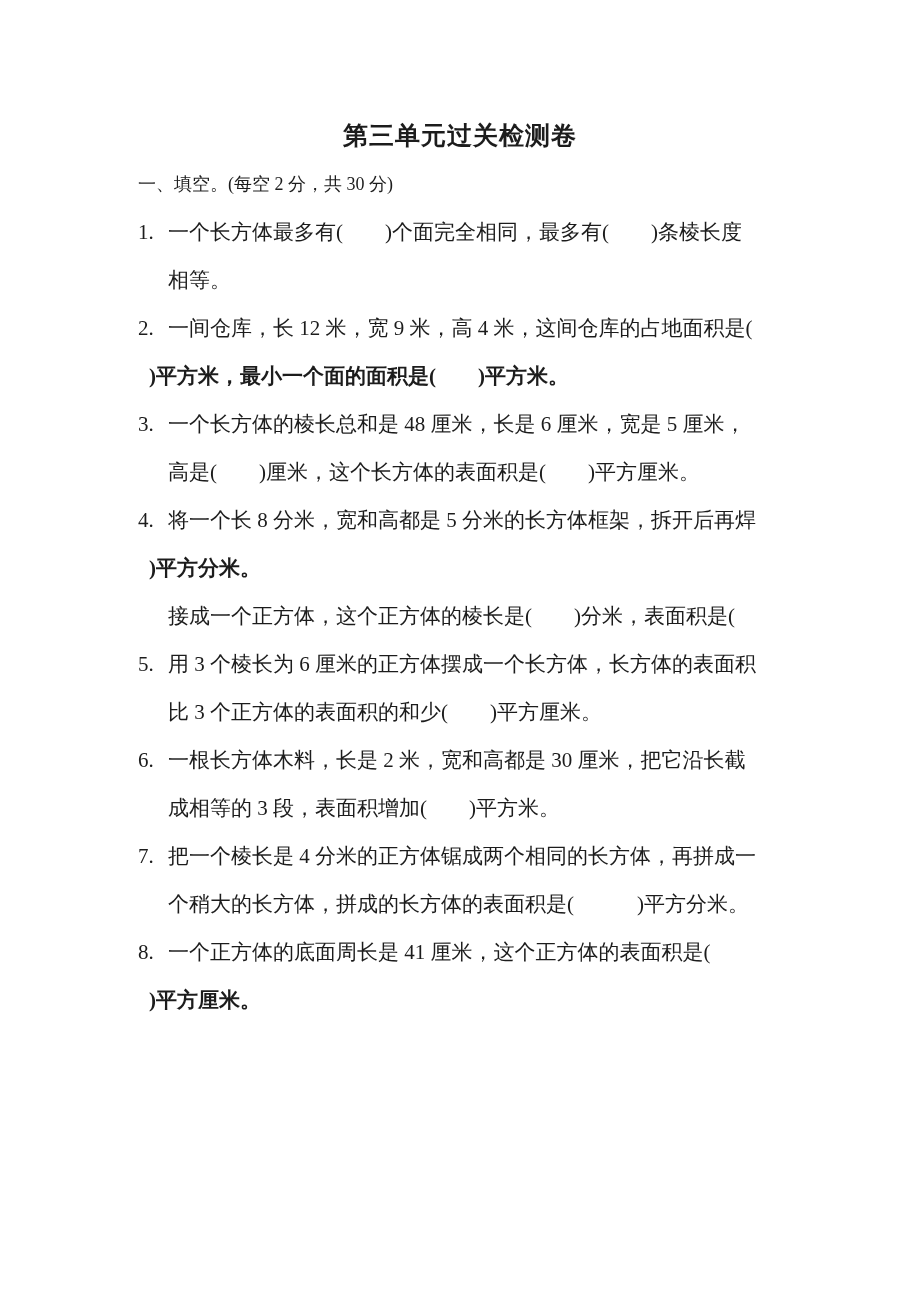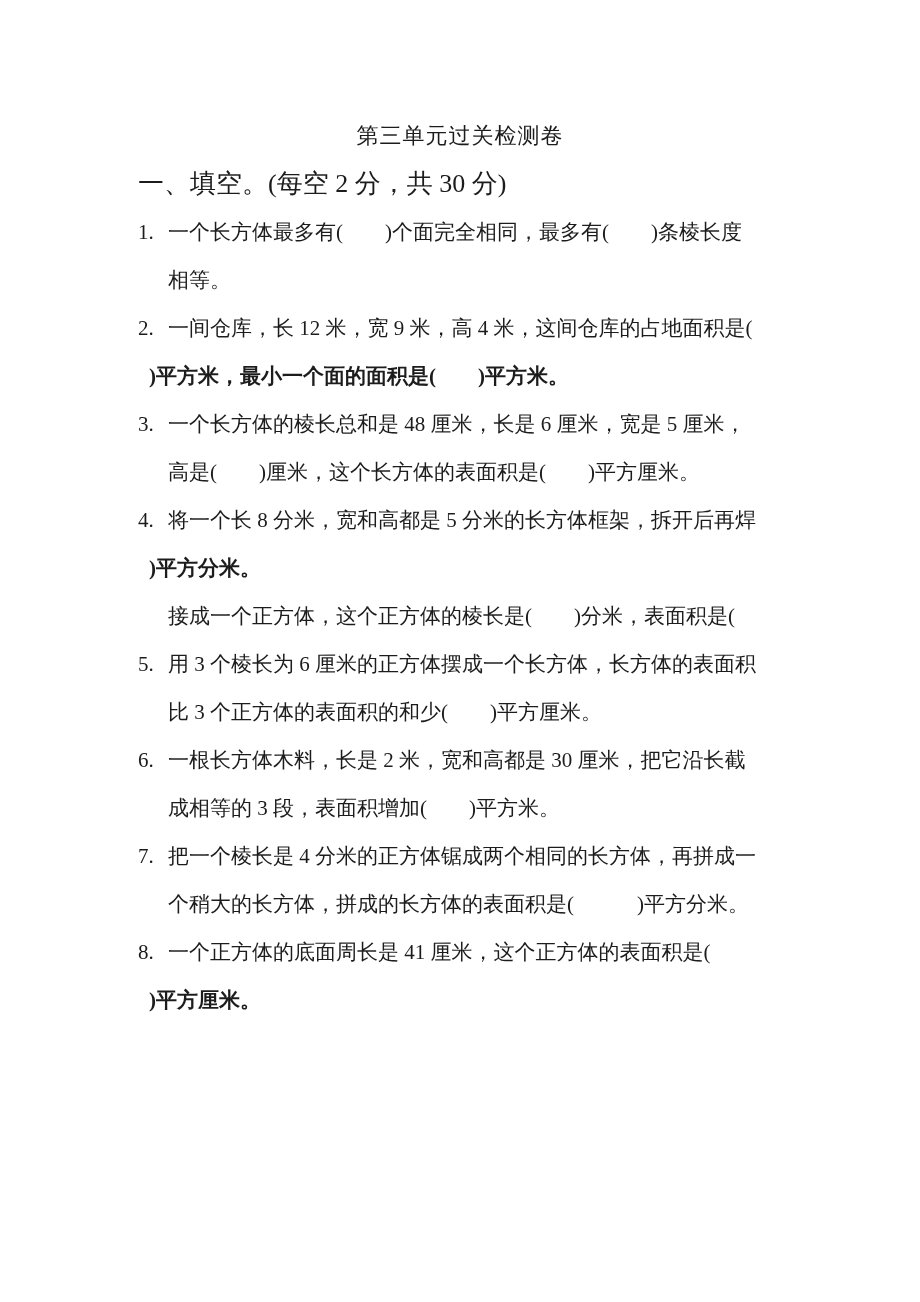--- a/index.html
+++ b/index.html
@@ -12,28 +12,28 @@
     color: #1c1c1c;
   }
   .page { padding: 112px 92px 0 138px; }
   .line {
     height: 48px;
     line-height: 48px;
     font-size: 21px;
     white-space: nowrap;
   }
   .title {
-    font-size: 22px;
-    font-weight: 400;
+    font-size: 25px;
+    font-weight: 700;
     text-align: center;
     margin-left: -138px;
     margin-right: -92px;
     letter-spacing: 1px;
   }
-  .section-heading { font-size: 26px; }
+  .section-heading { font-size: 18px; }
   .num { display: inline-block; width: 30px; }
   .cont { padding-left: 30px; }
   .cont.paren { padding-left: 11px; font-weight: bold; }
 </style>
 </head>
 <body style="background: rgb(255, 255, 255); color: rgb(28, 28, 28);">
 
 <div class="page">
 
   <div class="line title">第三单元过关检测卷</div>

